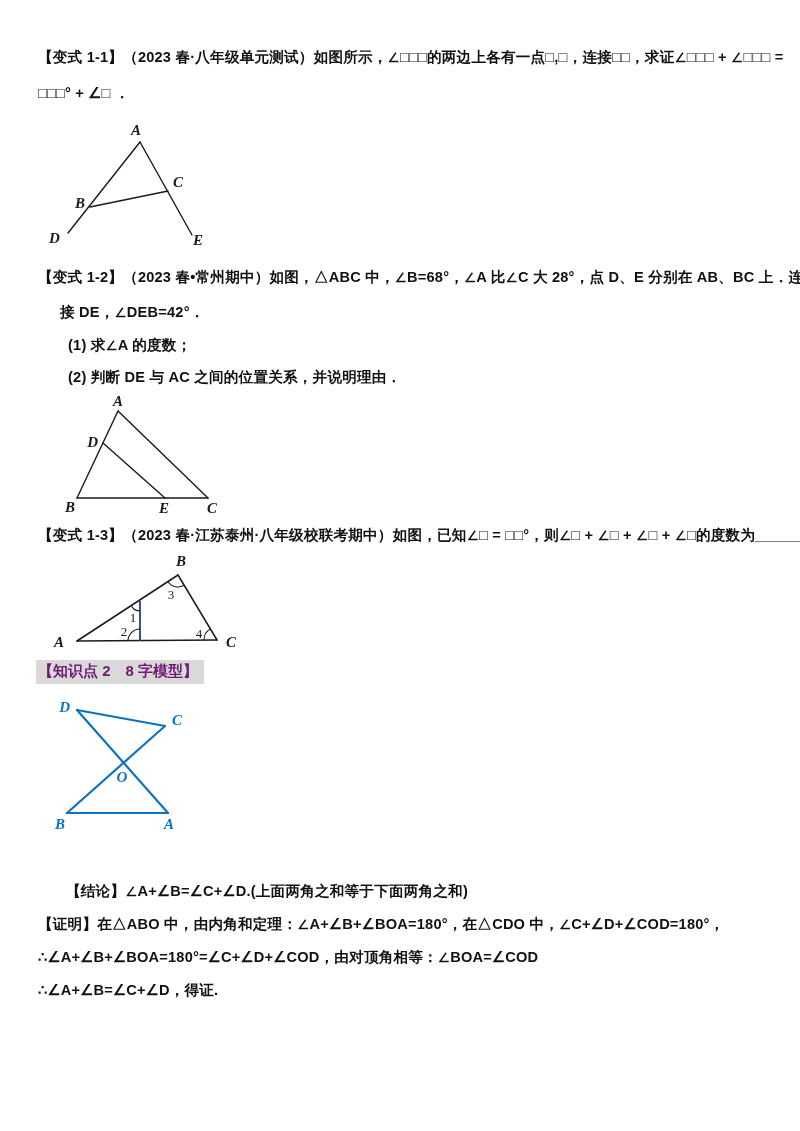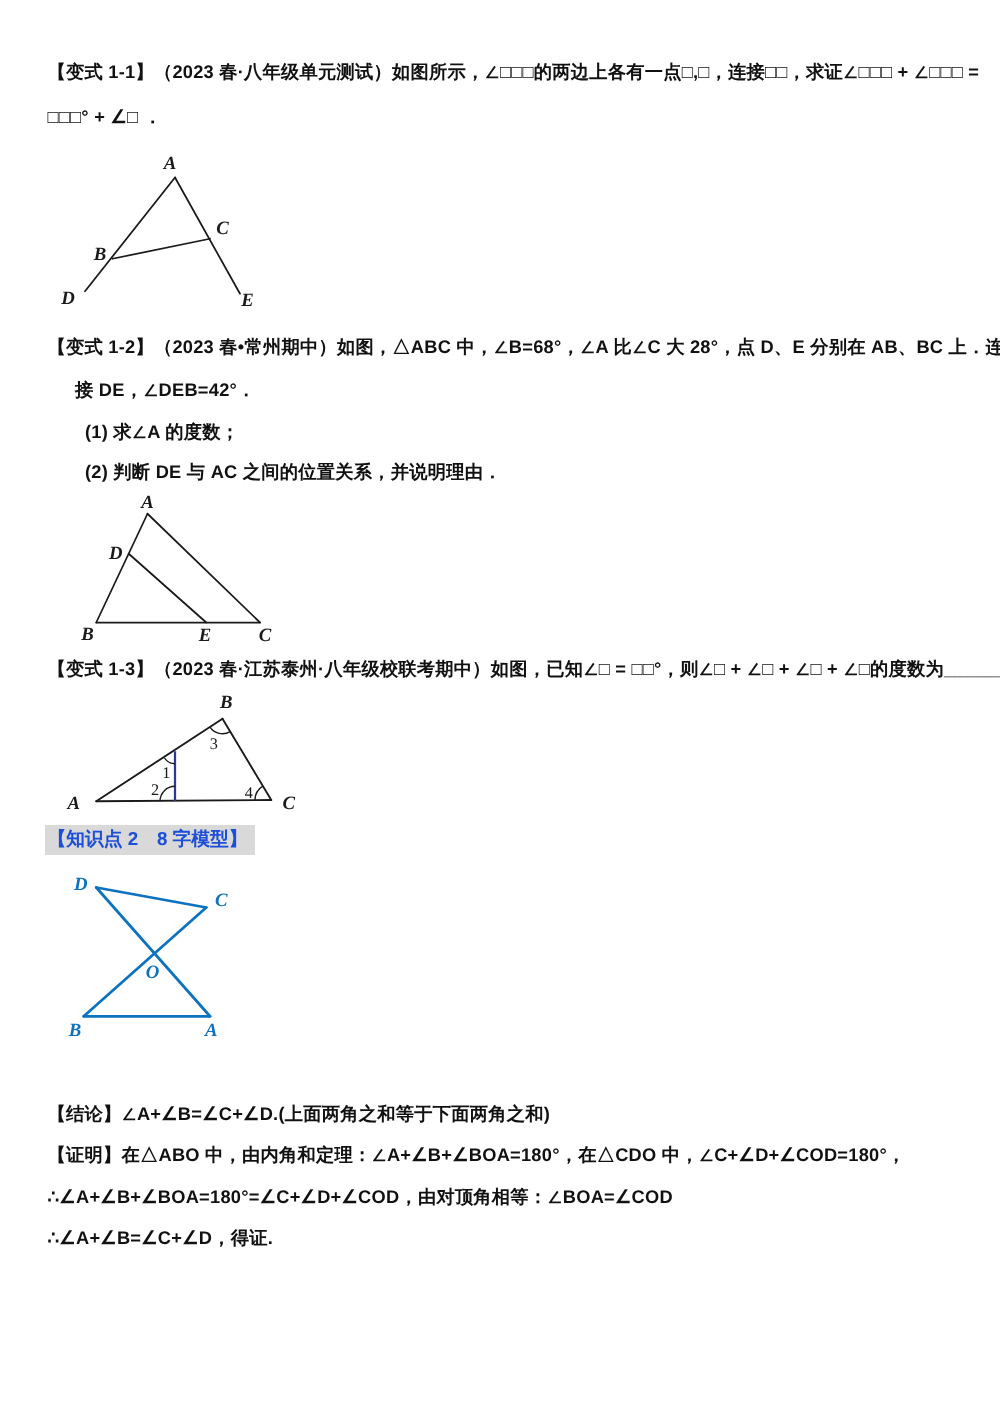--- a/index.html
+++ b/index.html
@@ -29,21 +29,21 @@
   }
   .tline.indent1 { left: 60px; }
   .tline.indent2 { left: 68px; }
   .banner {
     position: absolute;
     left: 36px;
     font-size: 15px;
     font-weight: bold;
     background: #d9d9d9;
     padding: 2px 6px 3px 2px;
-    color: #1d4ed8;
+    color: #701a75;
     white-space: nowrap;
   }
   .fig {
     position: absolute;
   }
   .fig svg { display: block; }
   .fig-label {
     font-family: "Liberation Serif", serif;
     font-style: italic;
     font-weight: bold;
@@ -146,20 +146,20 @@
         <line x1="37" y1="117" x2="138" y2="117"></line>
       </g>
       <text class="fig-label-blue" x="40" y="16" text-anchor="end">D</text>
       <text class="fig-label-blue" x="142" y="29" text-anchor="start">C</text>
       <text class="fig-label-blue" x="92" y="86" text-anchor="middle">O</text>
       <text class="fig-label-blue" x="30" y="133" text-anchor="middle">B</text>
       <text class="fig-label-blue" x="139" y="133" text-anchor="middle">A</text>
     </svg>
   </div>
 
-  <div class="tline" style="top:882px;">【结论】∠A+∠B=∠C+∠D.(上面两角之和等于下面两角之和)</div>
+  <div class="tline" style="top:882px;margin-left:28px;">【结论】∠A+∠B=∠C+∠D.(上面两角之和等于下面两角之和)</div>
   <div class="tline" style="top:915px;">【证明】在△ABO 中，由内角和定理：∠A+∠B+∠BOA=180°，在△CDO 中，∠C+∠D+∠COD=180°，</div>
   <div class="tline" style="top:948px;">∴∠A+∠B+∠BOA=180°=∠C+∠D+∠COD，由对顶角相等：∠BOA=∠COD</div>
   <div class="tline" style="top:981px;">∴∠A+∠B=∠C+∠D，得证.</div>
 
 
 
 </div>
 
 </body></html>

